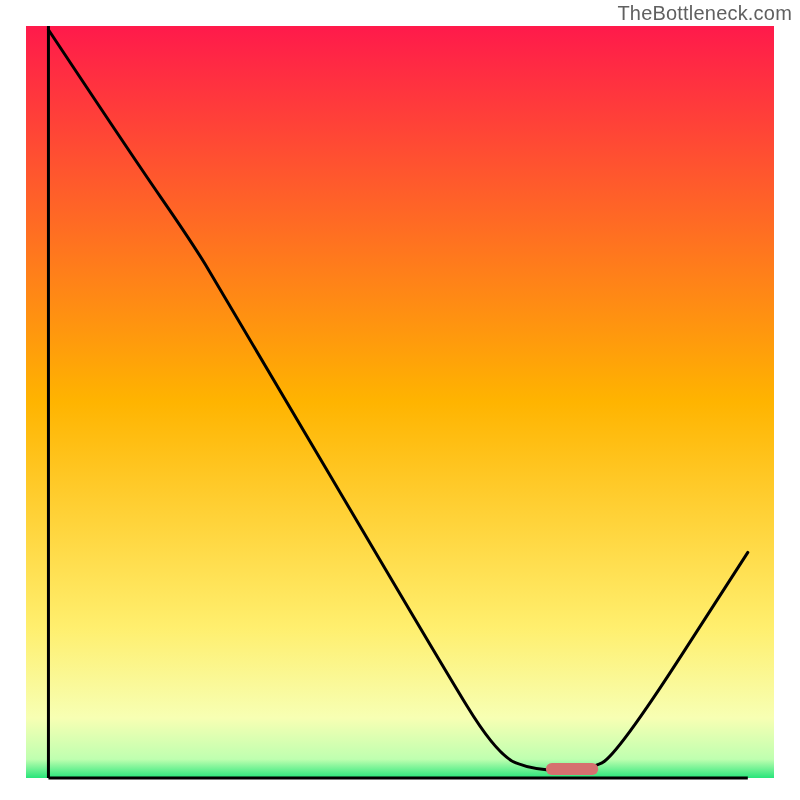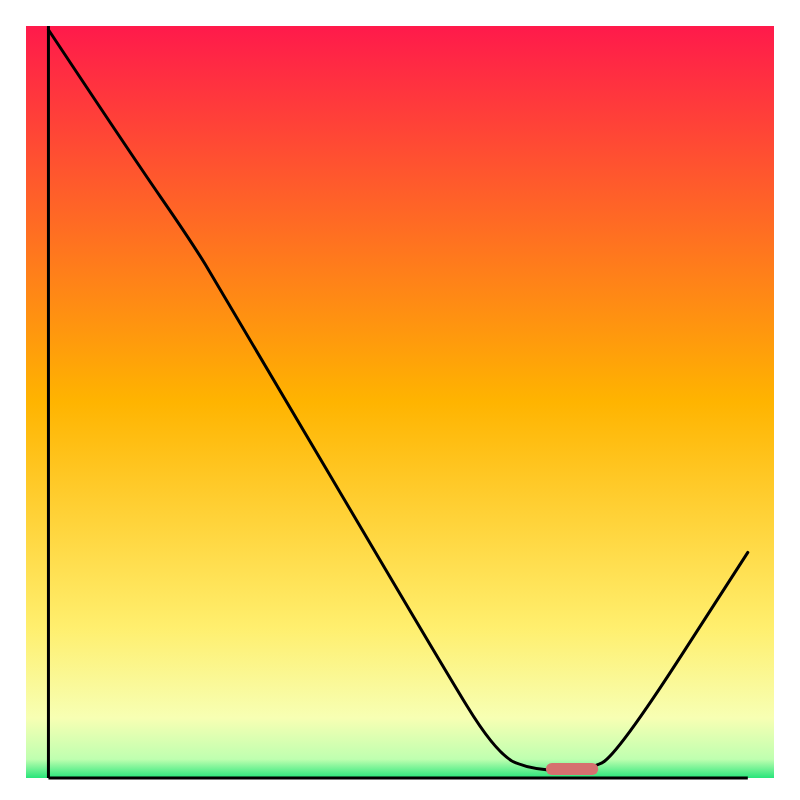--- a/index.html
+++ b/index.html
@@ -25,20 +25,21 @@
     letter-spacing: 0.2px;
   }
   svg {
     display: block;
   }
 </style>
 </head>
 <body>
 
 <div class="chart-container">
+  <div class="watermark">TheBottleneck.com</div>
 
   <svg id="chart-svg" width="800" height="800" viewBox="0 0 800 800">
     <defs>
       <linearGradient id="bg-grad" x1="0" y1="0" x2="0" y2="1">
           <stop offset="0%" stop-color="#ff1a4b"></stop>
           <stop offset="50%" stop-color="#ffb400"></stop>
           <stop offset="80%" stop-color="#ffef6e"></stop>
           <stop offset="92%" stop-color="#f7ffb3"></stop>
           <stop offset="97.5%" stop-color="#bfffb0"></stop>
           <stop offset="100%" stop-color="#28e57a"></stop>

